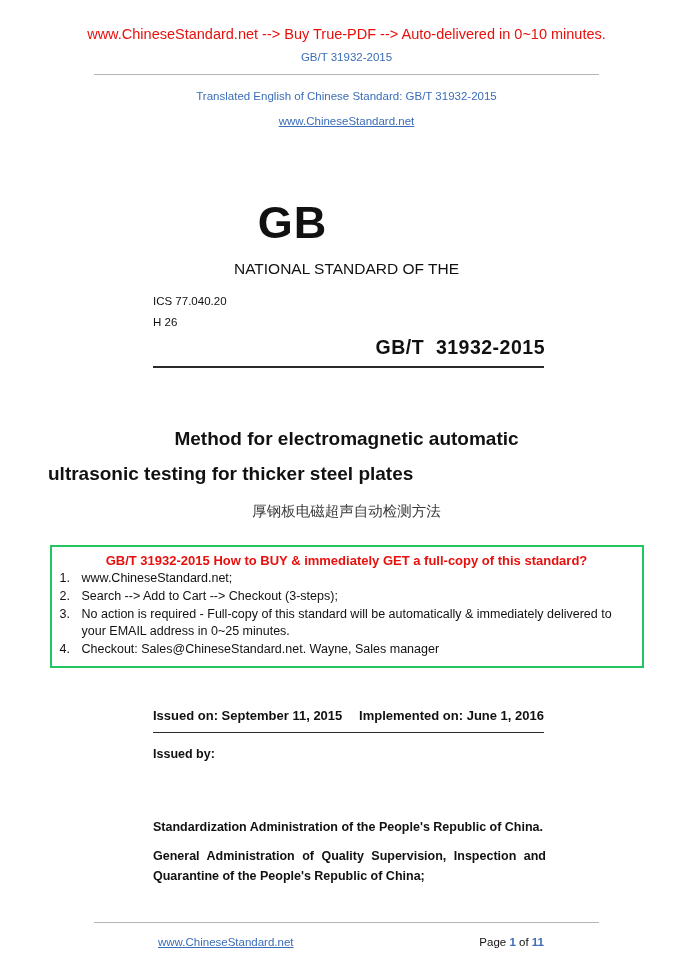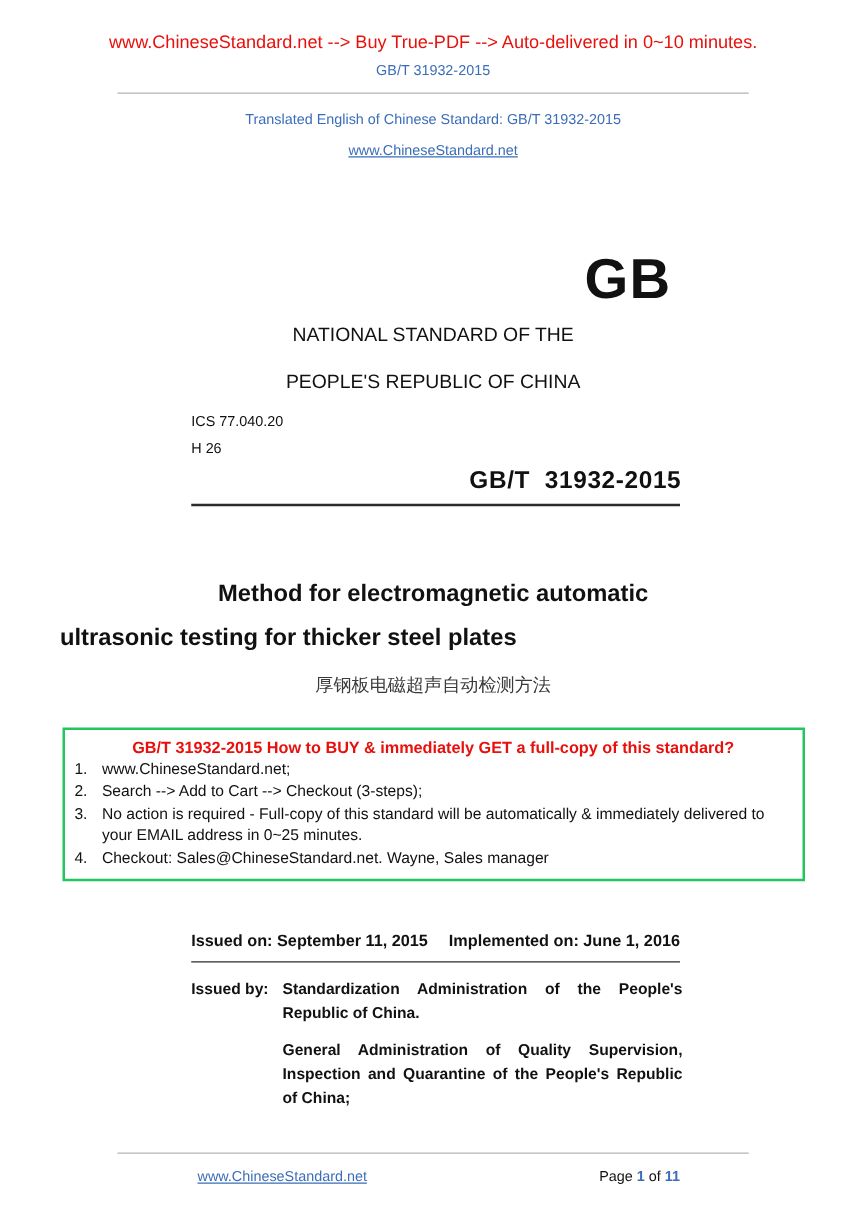--- a/index.html
+++ b/index.html
@@ -15,21 +15,21 @@
   }
   
   .promo { margin-top: 26px; font-size: 14.5px; color: #e8100c; text-align: center; }
   .hdr-code { margin-top: 9px; font-size: 11.5px; color: #3b6db8; text-align: center; }
   .rule { border: 0; border-top: 1px solid #b5b5b5; height: 0; }
   .rule-hdr { width: 505px; margin: 11px auto 0; }
   .hdr-translated { margin-top: 15px; font-size: 11.5px; color: #3b6db8; text-align: center; }
   .hdr-link-row { margin-top: 13px; font-size: 11.5px; text-align: center; }
   a.link { color: #3b6db8; text-decoration: underline; cursor: pointer; }
   
-  .gb-logo { margin-top: 72px; padding-right: 108px; text-align: right;
+  .gb-logo { margin-top: 72px; padding-right: 108px; text-align: center;
              font-size: 45px; font-weight: bold; letter-spacing: 1px; line-height: 1.05; }
   .nat-1 { margin-top: 14px; font-size: 15.5px; text-align: center; }
   .nat-2 { margin-top: 19px; font-size: 15.5px; text-align: center; }
   .ics-block { margin: 13px 0 0 105px; font-size: 11.5px; line-height: 1.8; }
   .std-number { margin-top: 3px; padding-right: 100px; text-align: right;
                 font-size: 19.5px; font-weight: bold; white-space: pre; letter-spacing: 0.5px; }
   .rule-thick { margin: 7px 101px 0 105px; border: 0; border-top: 2px solid #2b2b2b; height: 0; }
   
   .title-1 { margin-top: 60px; font-size: 19px; font-weight: bold; text-align: center; }
   .title-2 { margin-top: 13px; font-size: 19px; font-weight: bold; text-align: left; }
@@ -37,21 +37,21 @@
   
   .buy-box { width: 574px; margin: 24px auto 0; border: 2px solid #22c55e; padding: 4px 8px 7px; }
   .buy-heading { color: #e8100c; font-weight: bold; font-size: 13px; text-align: center; line-height: 1.5; }
   .buy-item { display: flex; font-size: 12.5px; line-height: 1.42; color: #111111; }
   .buy-item .num { flex: 0 0 22px; }
   .buy-item .txt { flex: 1; }
   
   .issued-row { display: flex; justify-content: space-between; margin: 40px 101px 0 105px;
                 font-size: 13px; font-weight: bold; }
   .rule-issued { margin: 9px 101px 0 105px; border: 0; border-top: 1.5px solid #2b2b2b; height: 0; }
-  .issued-by { display: flex; margin: 12px 99px 0 105px; font-size: 12.5px; font-weight: bold; line-height: 1.55; }
+  .issued-by { display: flex; margin: 12px 99px 0 105px; font-size: 12.5px; font-weight: bold; line-height: 1.55; flex-direction: column; }
   .issued-by .label { flex: 0 0 73px; }
   .issued-by .orgs { flex: 1; }
   .org { text-align: justify; }
   .org + .org { margin-top: 10px; }
   
   .footer { position: absolute; left: 0; right: 0; bottom: 32px; }
   .rule-footer { width: 505px; margin: 0 auto; }
   .footer-row { display: flex; justify-content: space-between; align-items: baseline;
                 margin: 13px 101px 0 110px; font-size: 11.5px; }
   .page-info { color: #111111; }
@@ -65,21 +65,20 @@
   <div class="promo">www.ChineseStandard.net --&gt; Buy True-PDF --&gt; Auto-delivered in 0~10 minutes.</div>
   <div class="hdr-code">GB/T 31932-2015</div>
   <div class="rule rule-hdr"></div>
   <div class="hdr-translated">Translated English of Chinese Standard: GB/T 31932-2015</div>
   <div class="hdr-link-row">
     <a class="link">www.ChineseStandard.net</a>
   </div>
 
   <div class="gb-logo">GB</div>
   <div class="nat-1">NATIONAL STANDARD OF THE</div>
-  <div class="nat-2">PEOPLE'S REPUBLIC OF CHINA</div>
   <div class="ics-block">
     <div>ICS 77.040.20</div>
     <div>H 26</div>
   </div>
   <div class="std-number">GB/T  31932-2015</div>
   <div class="rule-thick"></div>
 
   <div class="title-1">Method for electromagnetic automatic</div>
   <div class="title-2">ultrasonic testing for thicker steel plates</div>
   <div class="title-cn">厚钢板电磁超声自动检测方法</div>

